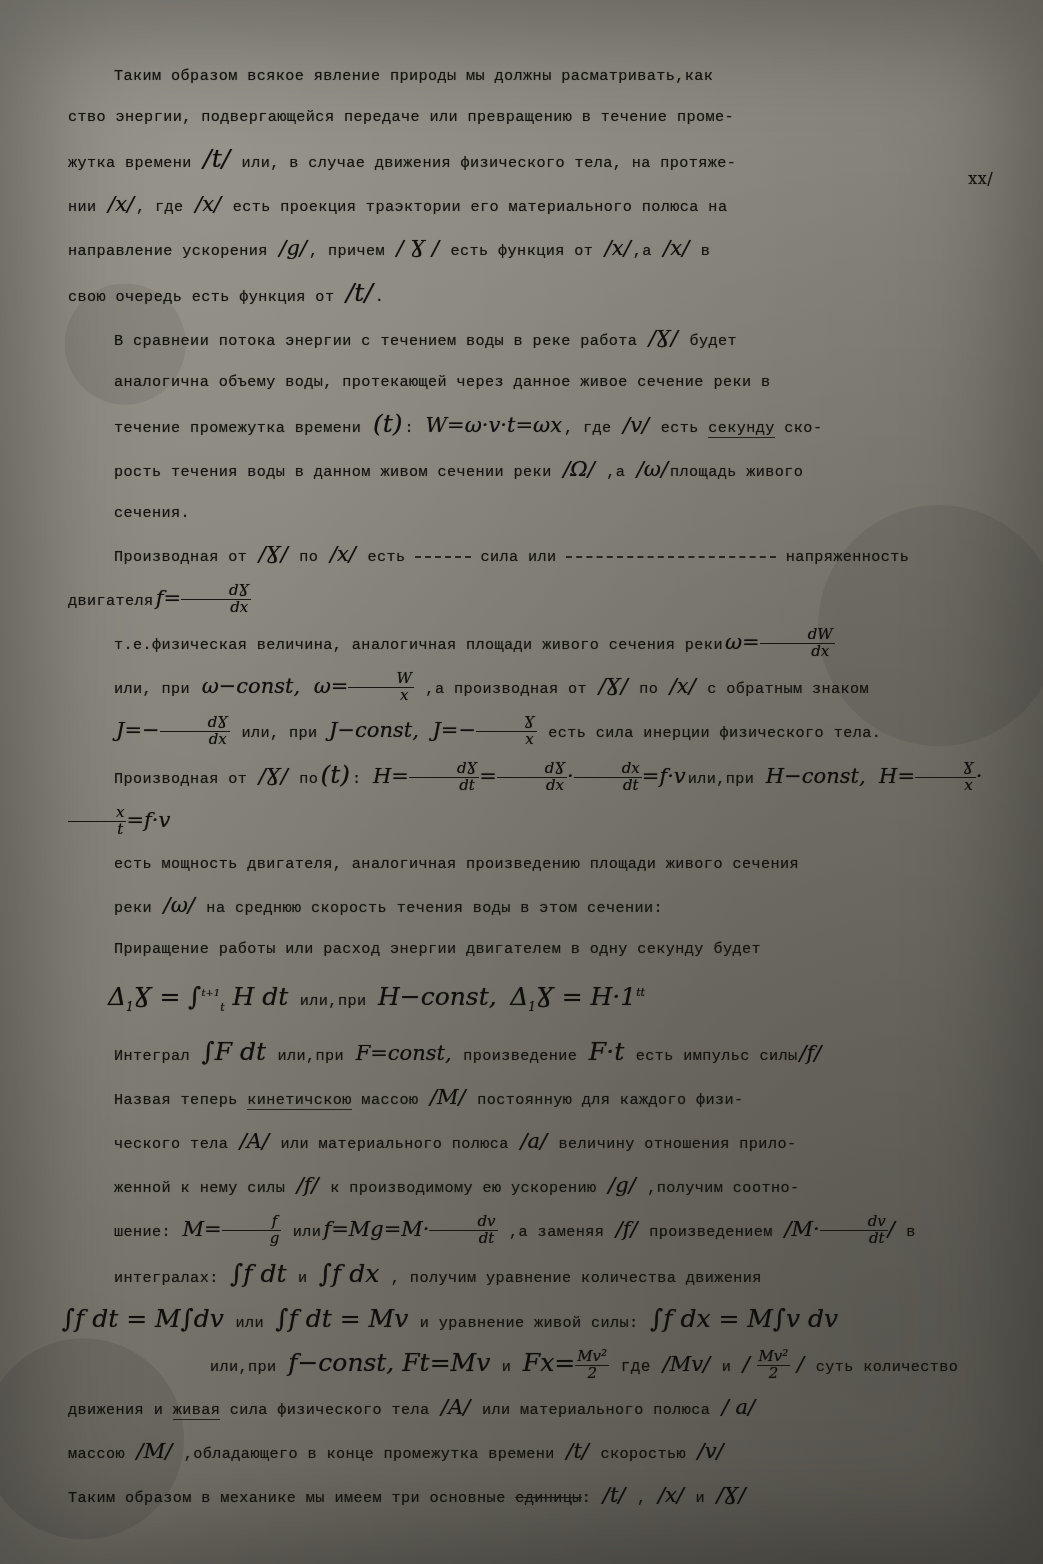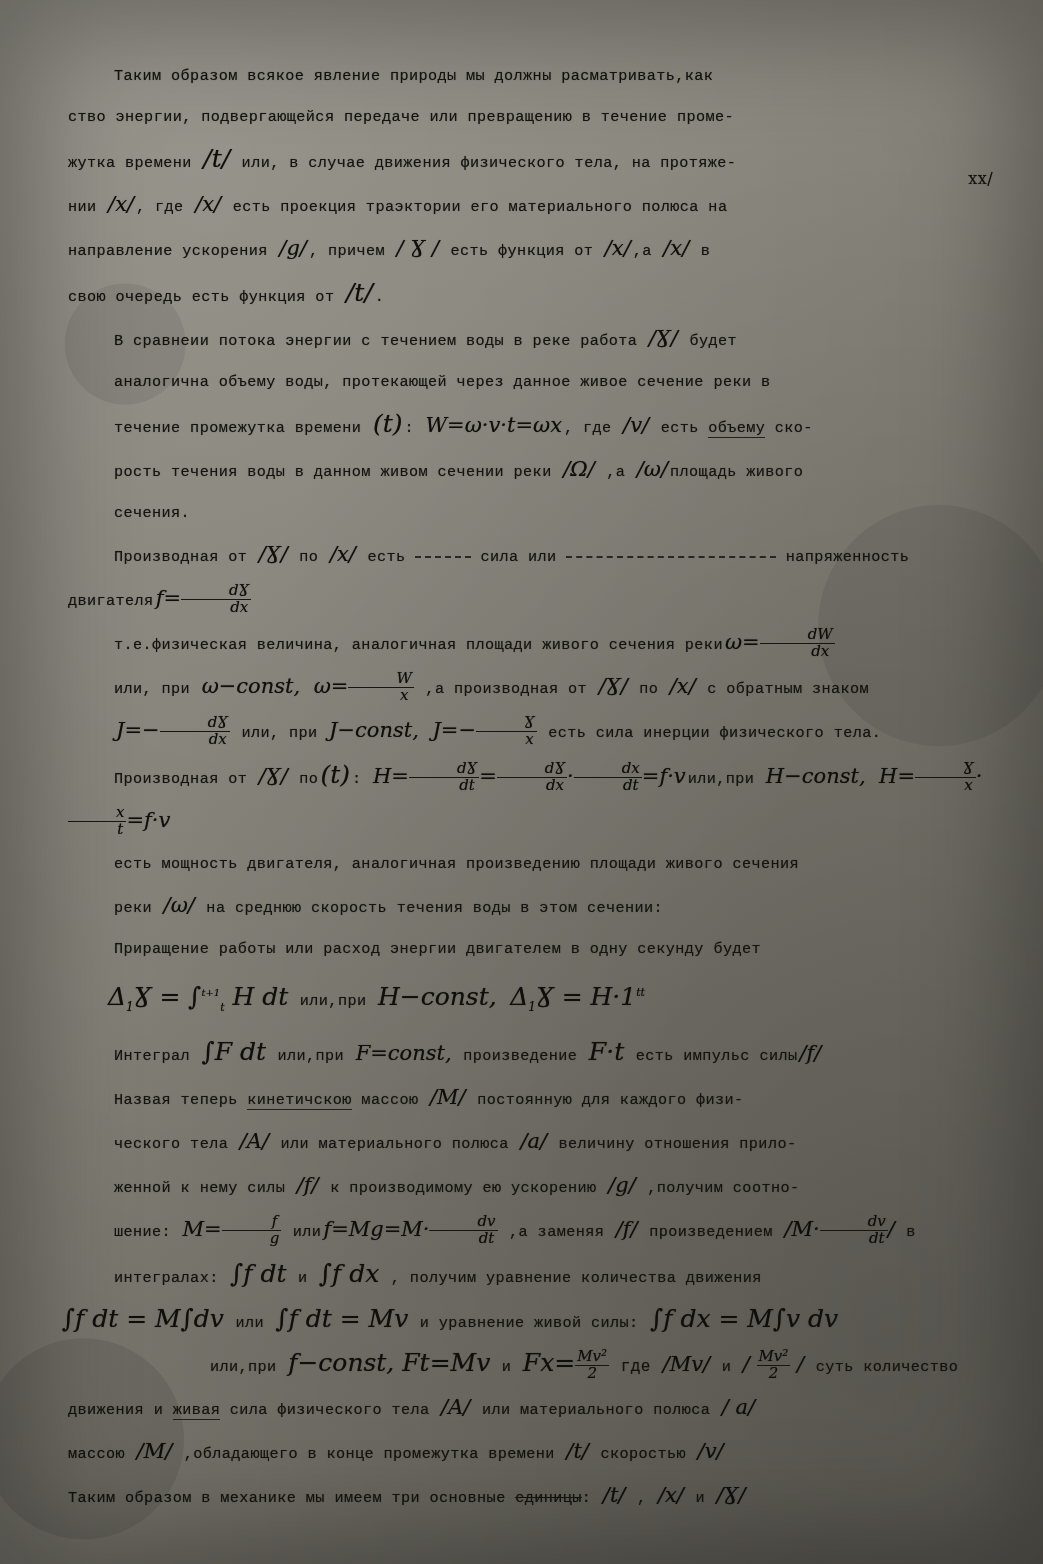--- a/index.html
+++ b/index.html
@@ -121,21 +121,21 @@
         <span class="ln" style="position:relative;">нии <span class="hw">/x/</span>, где <span class="hw">/x/</span> есть проекция траэктории его материального полюса на
           <span class="xx-mark" style="right:6px; top:-26px;">хх/</span>
         </span>
         <span class="ln">направление ускорения <span class="hw">/g/</span>, причем <span class="hw">/ Ɣ /</span> есть функция от <span class="hw">/x/</span>,а <span class="hw">/x/</span> в</span>
         <span class="ln">свою очередь есть функция от <span class="hw big">/t/</span>.</span>
       </p>
 
       <p class="par">
         <span class="ln">В сравнеии потока энергии с течением воды в реке работа <span class="hw">/Ɣ/</span> будет</span>
         <span class="ln">аналогична объему воды, протекающей через данное живое сечение реки в</span>
-        <span class="ln">течение промежутка времени <span class="hw big">(t)</span>: <span class="hw">W=ω·v·t=ωx</span>, где <span class="hw">/v/</span> есть <span class="underline">объему</span> ско-</span>
+        <span class="ln">течение промежутка времени <span class="hw big">(t)</span>: <span class="hw">W=ω·v·t=ωx</span>, где <span class="hw">/v/</span> есть <span class="underline">секунду</span> ско-</span>
         <span class="ln">рость течения воды в данном живом сечении реки <span class="hw">/Ω/</span> ,а <span class="hw">/ω/</span>площадь живого</span>
         <span class="ln">сечения.</span>
       </p>
 
       <p class="par">
         <span class="ln">Производная от <span class="hw">/Ɣ/</span> по <span class="hw">/x/</span> есть <span class="dashline" style="width:56px"></span> сила или <span class="dashline" style="width:210px"></span> напряженность двигателя<span class="hw">f=<span class="frac"><span class="num">dƔ</span><span class="den">dx</span></span></span></span>
         <span class="ln">т.е.физическая величина, аналогичная площади живого сечения реки<span class="hw">ω=<span class="frac"><span class="num">dW</span><span class="den">dx</span></span></span></span>
         <span class="ln">или, при <span class="hw">ω−const,</span> <span class="hw">ω=<span class="frac"><span class="num">W</span><span class="den">x</span></span></span> ,а производная от <span class="hw">/Ɣ/</span> по <span class="hw">/x/</span> с обратным знаком</span>
         <span class="ln"><span class="hw">J=−<span class="frac"><span class="num">dƔ</span><span class="den">dx</span></span></span> или, при <span class="hw">J−const,</span> <span class="hw">J=−<span class="frac"><span class="num">Ɣ</span><span class="den">x</span></span></span> есть сила инерции физического тела.</span>
       </p>

